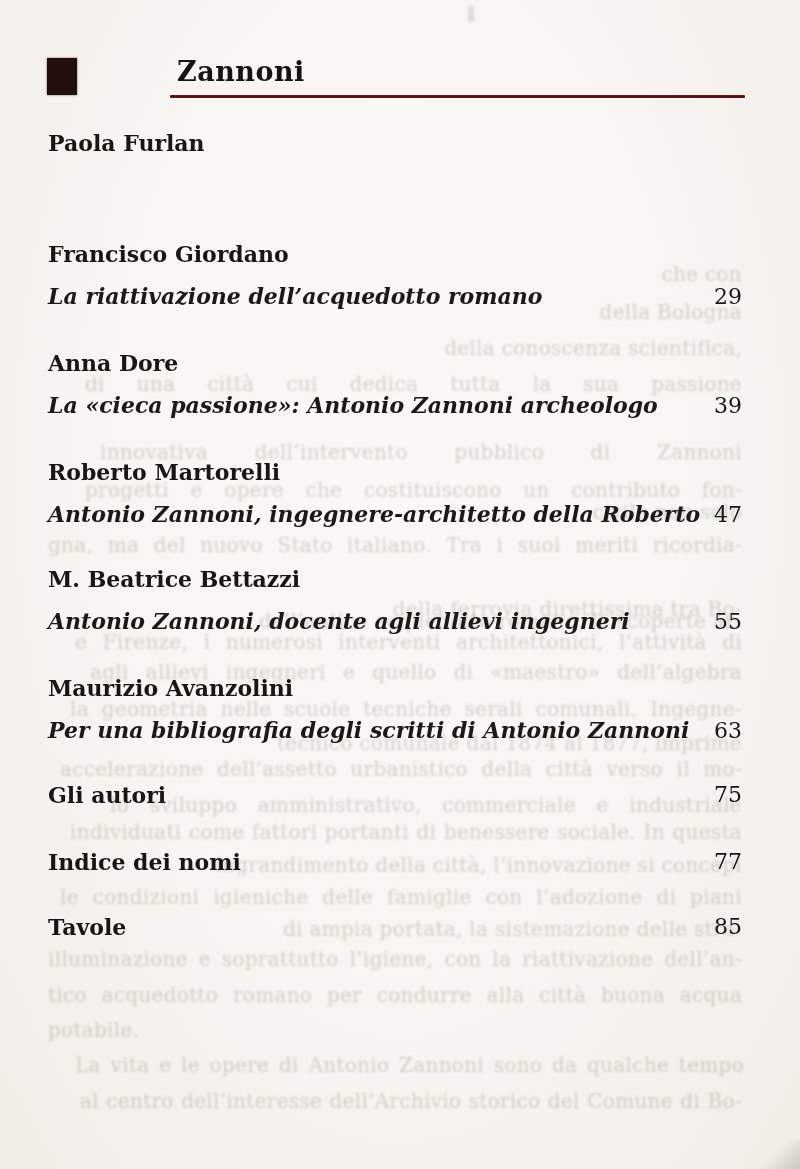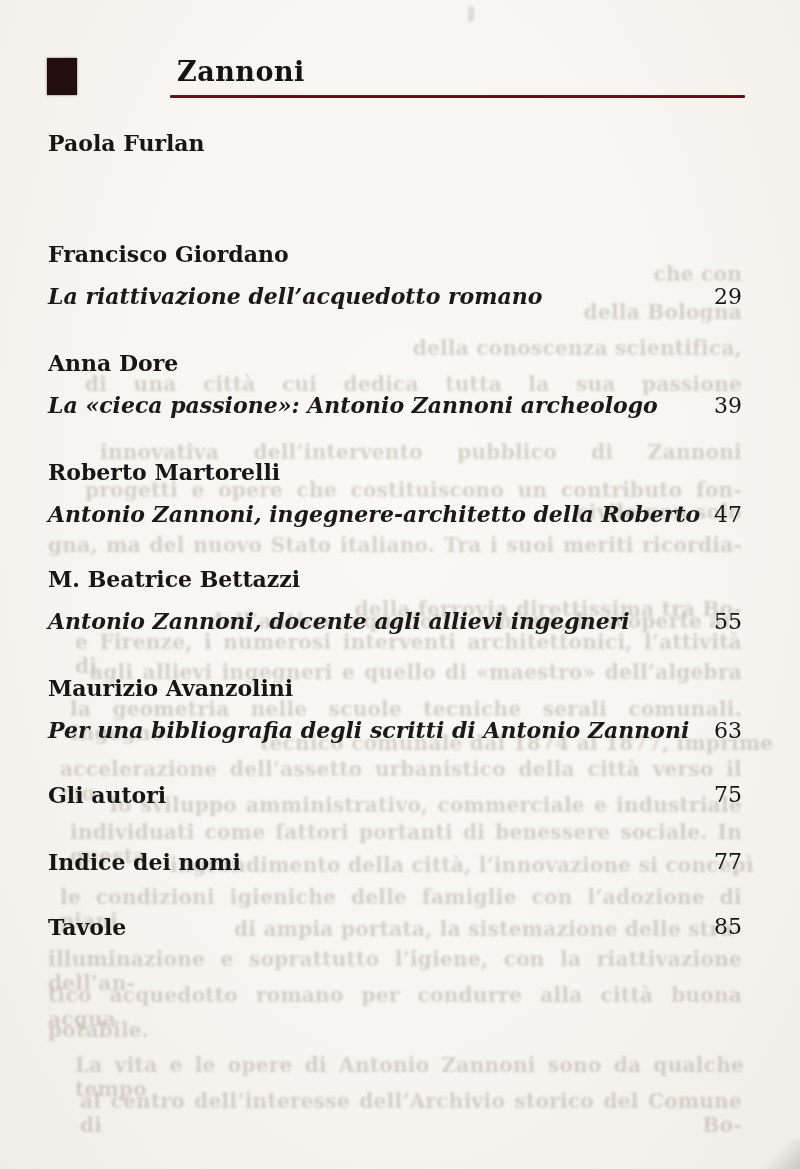--- a/index.html
+++ b/index.html
@@ -26,21 +26,21 @@
   }
   .header-rule{
     position:absolute;left:170px;right:55px;top:95px;height:3px;
     background:linear-gradient(to bottom,#7a1b1f 0%,#4f0f12 60%,#6b171b 100%);
     border-radius:1px;
   }
   
   .ghost-layer{position:absolute;inset:0;pointer-events:none;}
   .ghost-line{
     position:absolute;
-    font-size:20px;font-weight:700;
+    font-size:20px;font-weight:400;
     color:rgba(148,137,122,0.34);
     filter:blur(0.8px);
     white-space:nowrap;
     letter-spacing:.3px;
   }
   .ghost-line.just{white-space:normal;text-align:justify;text-align-last:justify;}
   
   .entry{position:absolute;left:48px;right:58px;}
   .entry .author{font-size:22px;font-weight:700;line-height:26px;color:#171614;}
   .entry .title-row{

